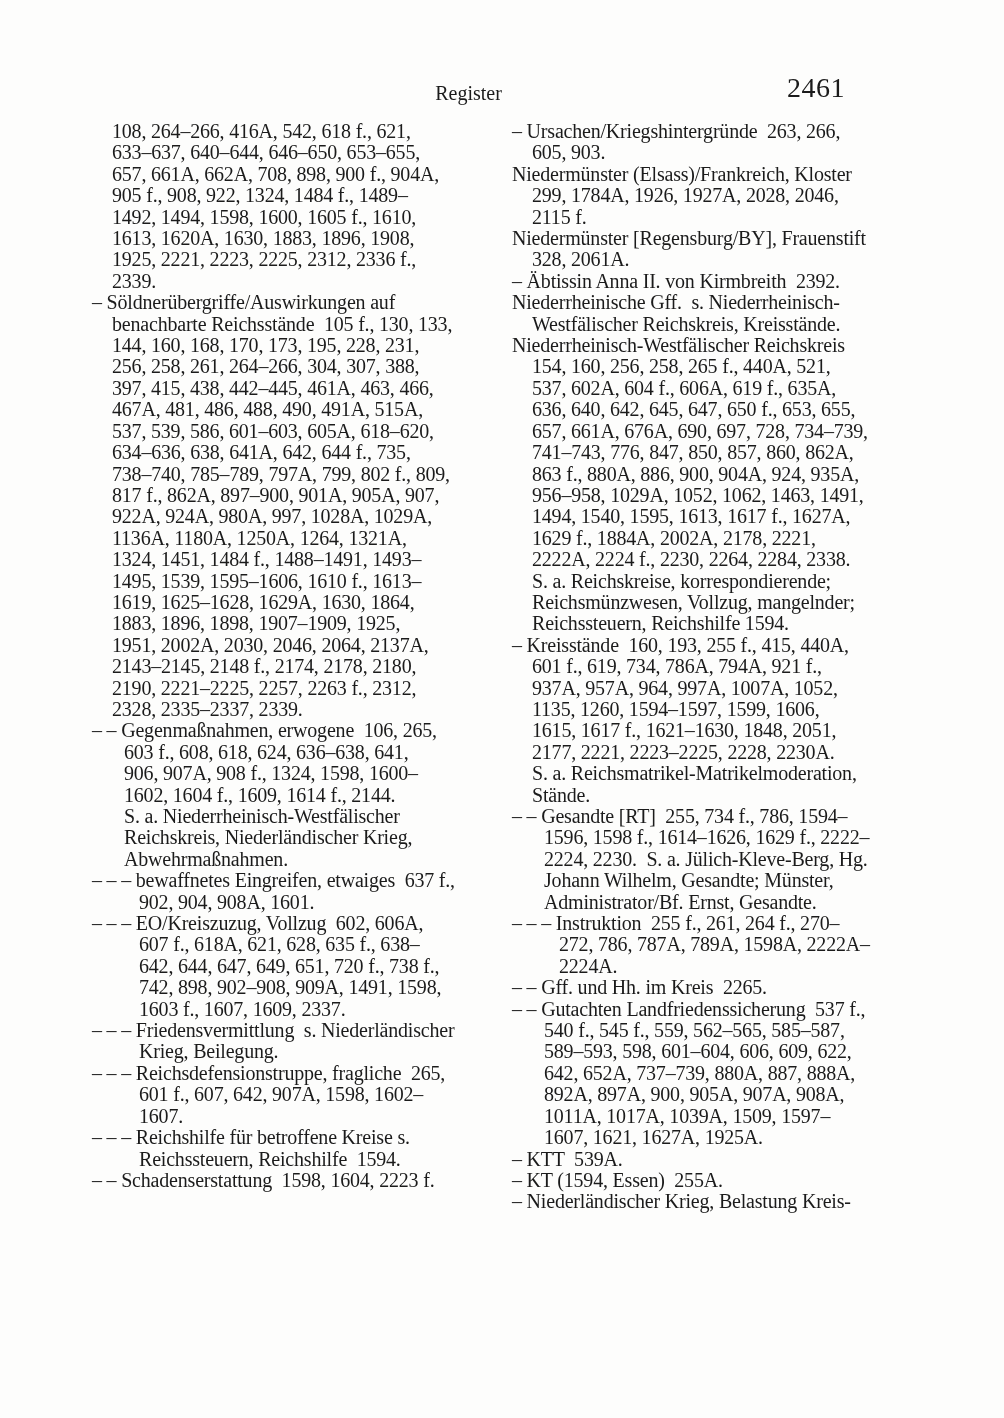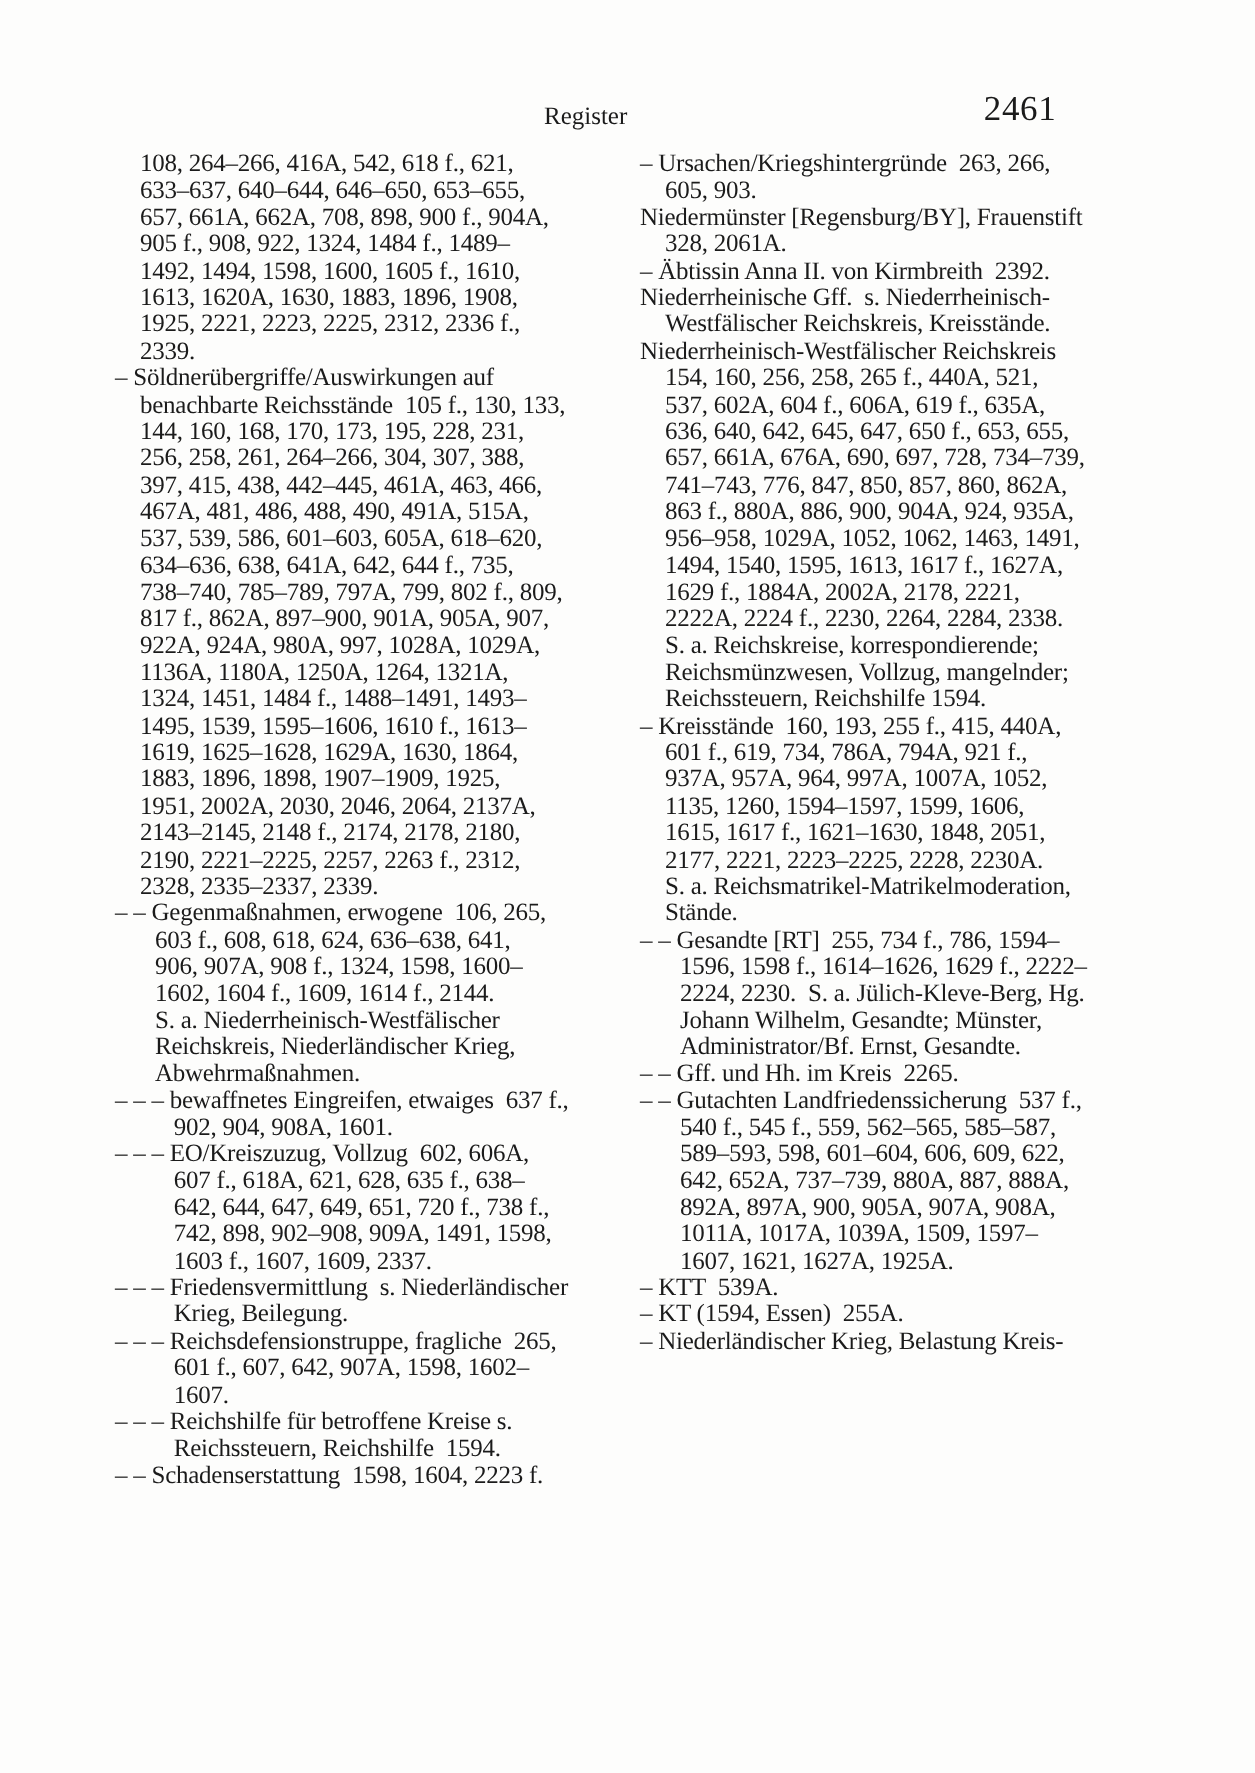--- a/index.html
+++ b/index.html
@@ -97,20 +97,23 @@
       <p class="entry lvl-3">– – – Reichsdefensionstruppe, fragliche  265,
 601 f., 607, 642, 907A, 1598, 1602–
 1607.</p>
       <p class="entry lvl-3">– – – Reichshilfe für betroffene Kreise s.
 Reichssteuern, Reichshilfe  1594.</p>
       <p class="entry lvl-2">– – Schadenserstattung  1598, 1604, 2223 f.</p>
     </div>
   <div class="col col-right">
       <p class="entry lvl-1">– Ursachen/Kriegshintergründe  263, 266,
 605, 903.</p>
+      <p class="entry lvl-0">Niedermünster (Elsass)/Frankreich, Kloster
+299, 1784A, 1926, 1927A, 2028, 2046,
+2115 f.</p>
       <p class="entry lvl-0">Niedermünster [Regensburg/BY], Frauenstift
 328, 2061A.</p>
       <p class="entry lvl-1">– Äbtissin Anna II. von Kirmbreith  2392.</p>
       <p class="entry lvl-0">Niederrheinische Gff.  s. Niederrheinisch-
 Westfälischer Reichskreis, Kreisstände.</p>
       <p class="entry lvl-0">Niederrheinisch-Westfälischer Reichskreis
 154, 160, 256, 258, 265 f., 440A, 521,
 537, 602A, 604 f., 606A, 619 f., 635A,
 636, 640, 642, 645, 647, 650 f., 653, 655,
 657, 661A, 676A, 690, 697, 728, 734–739,
@@ -129,20 +132,23 @@
 1135, 1260, 1594–1597, 1599, 1606,
 1615, 1617 f., 1621–1630, 1848, 2051,
 2177, 2221, 2223–2225, 2228, 2230A.
 S. a. Reichsmatrikel-Matrikelmoderation,
 Stände.</p>
       <p class="entry lvl-2">– – Gesandte [RT]  255, 734 f., 786, 1594–
 1596, 1598 f., 1614–1626, 1629 f., 2222–
 2224, 2230.  S. a. Jülich-Kleve-Berg, Hg.
 Johann Wilhelm, Gesandte; Münster,
 Administrator/Bf. Ernst, Gesandte.</p>
+      <p class="entry lvl-3">– – – Instruktion  255 f., 261, 264 f., 270–
+272, 786, 787A, 789A, 1598A, 2222A–
+2224A.</p>
       <p class="entry lvl-2">– – Gff. und Hh. im Kreis  2265.</p>
       <p class="entry lvl-2">– – Gutachten Landfriedenssicherung  537 f.,
 540 f., 545 f., 559, 562–565, 585–587,
 589–593, 598, 601–604, 606, 609, 622,
 642, 652A, 737–739, 880A, 887, 888A,
 892A, 897A, 900, 905A, 907A, 908A,
 1011A, 1017A, 1039A, 1509, 1597–
 1607, 1621, 1627A, 1925A.</p>
       <p class="entry lvl-1">– KTT  539A.</p>
       <p class="entry lvl-1">– KT (1594, Essen)  255A.</p>

